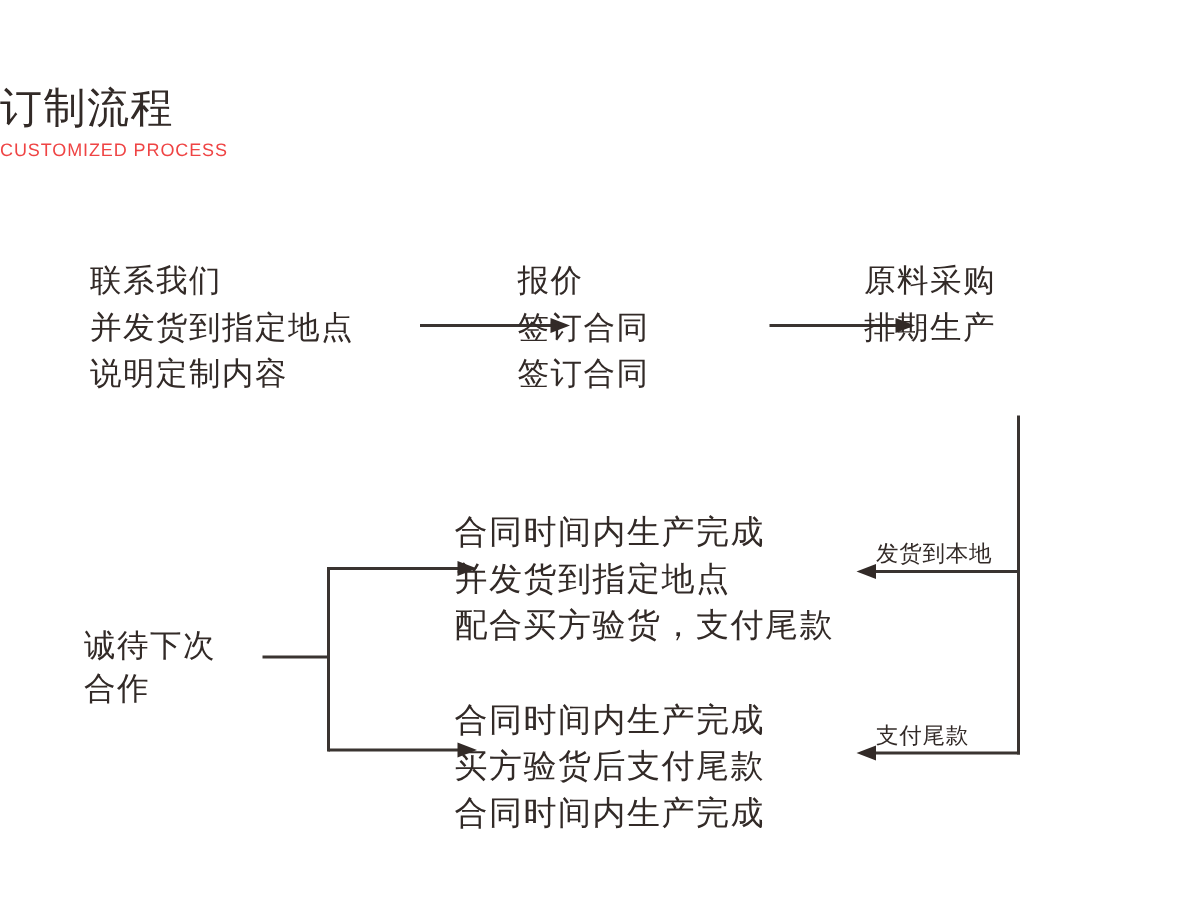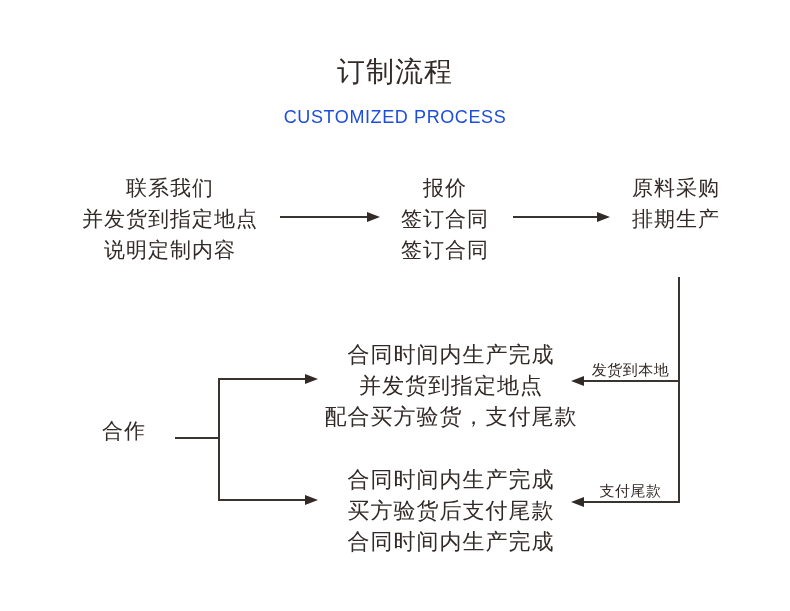--- a/index.html
+++ b/index.html
@@ -8,40 +8,38 @@
     width: 790px;
     height: 611px;
     background: #ffffff;
     font-family: "Liberation Sans", "DejaVu Sans", sans-serif;
     color: #322a27;
     overflow: hidden;
   }
   .header {
     position: absolute;
     left: 0; right: 0; top: 56px;
-    text-align: center;
   }
   .title {
     font-size: 28px;
     line-height: 32px;
     font-weight: 500;
     letter-spacing: 1px;
     color: #322a27;
   }
   .subtitle {
-    margin-top: 22px;
-    font-size: 18px;
+    margin-top: 5px;
+    font-size: 12px;
     line-height: 14px;
     font-weight: 500;
     letter-spacing: 0.6px;
-    color: #1d4ed8;
+    color: #ef4444;
   }
   .block {
     position: absolute;
-    text-align: center;
     letter-spacing: 1px;
     color: #322a27;
   }
   .step-block { font-size: 21px; line-height: 31px; }
   .outcome-block { font-size: 22px; line-height: 31px; }
   .closing-block { font-size: 21px; line-height: 29px; }
   .hline { position: absolute; height: 2px; background: #3a3431; }
   .vline { position: absolute; width: 2px; background: #3a3431; }
   .ah-right {
     position: absolute; width: 0; height: 0;
@@ -52,21 +50,21 @@
   .ah-left {
     position: absolute; width: 0; height: 0;
     border-top: 5px solid transparent;
     border-bottom: 5px solid transparent;
     border-right: 13px solid #322a27;
   }
   .small-label {
     position: absolute;
     font-size: 15px;
     line-height: 17px;
-    text-align: center;
+    text-align: left;
     letter-spacing: 0.5px;
     color: #322a27;
   }
 </style>
 </head>
 <body>
 
 <div class="canvas">
 
   <div class="header">
@@ -113,20 +111,21 @@
     <div>配合买方验货，支付尾款</div>
   </div>
 
   <div class="block outcome-block" style="left:303px; top:464px; width:296px;">
     <div>合同时间内生产完成</div>
     <div>买方验货后支付尾款</div>
     <div>合同时间内生产完成</div>
   </div>
 
   <div class="block closing-block" style="left:56px; top:416px; width:136px;">
+    <div>诚待下次</div>
     <div>合作</div>
   </div>
 
   <div class="hline" style="left:175px; top:437px; width:45px;"></div>
 
   <div class="vline" style="left:218px; top:378px; height:123px;"></div>
 
   <div class="hline" style="left:219px; top:378px; width:87px;"></div>
   <div class="ah-right" style="left:305px; top:374px;"></div>
 

